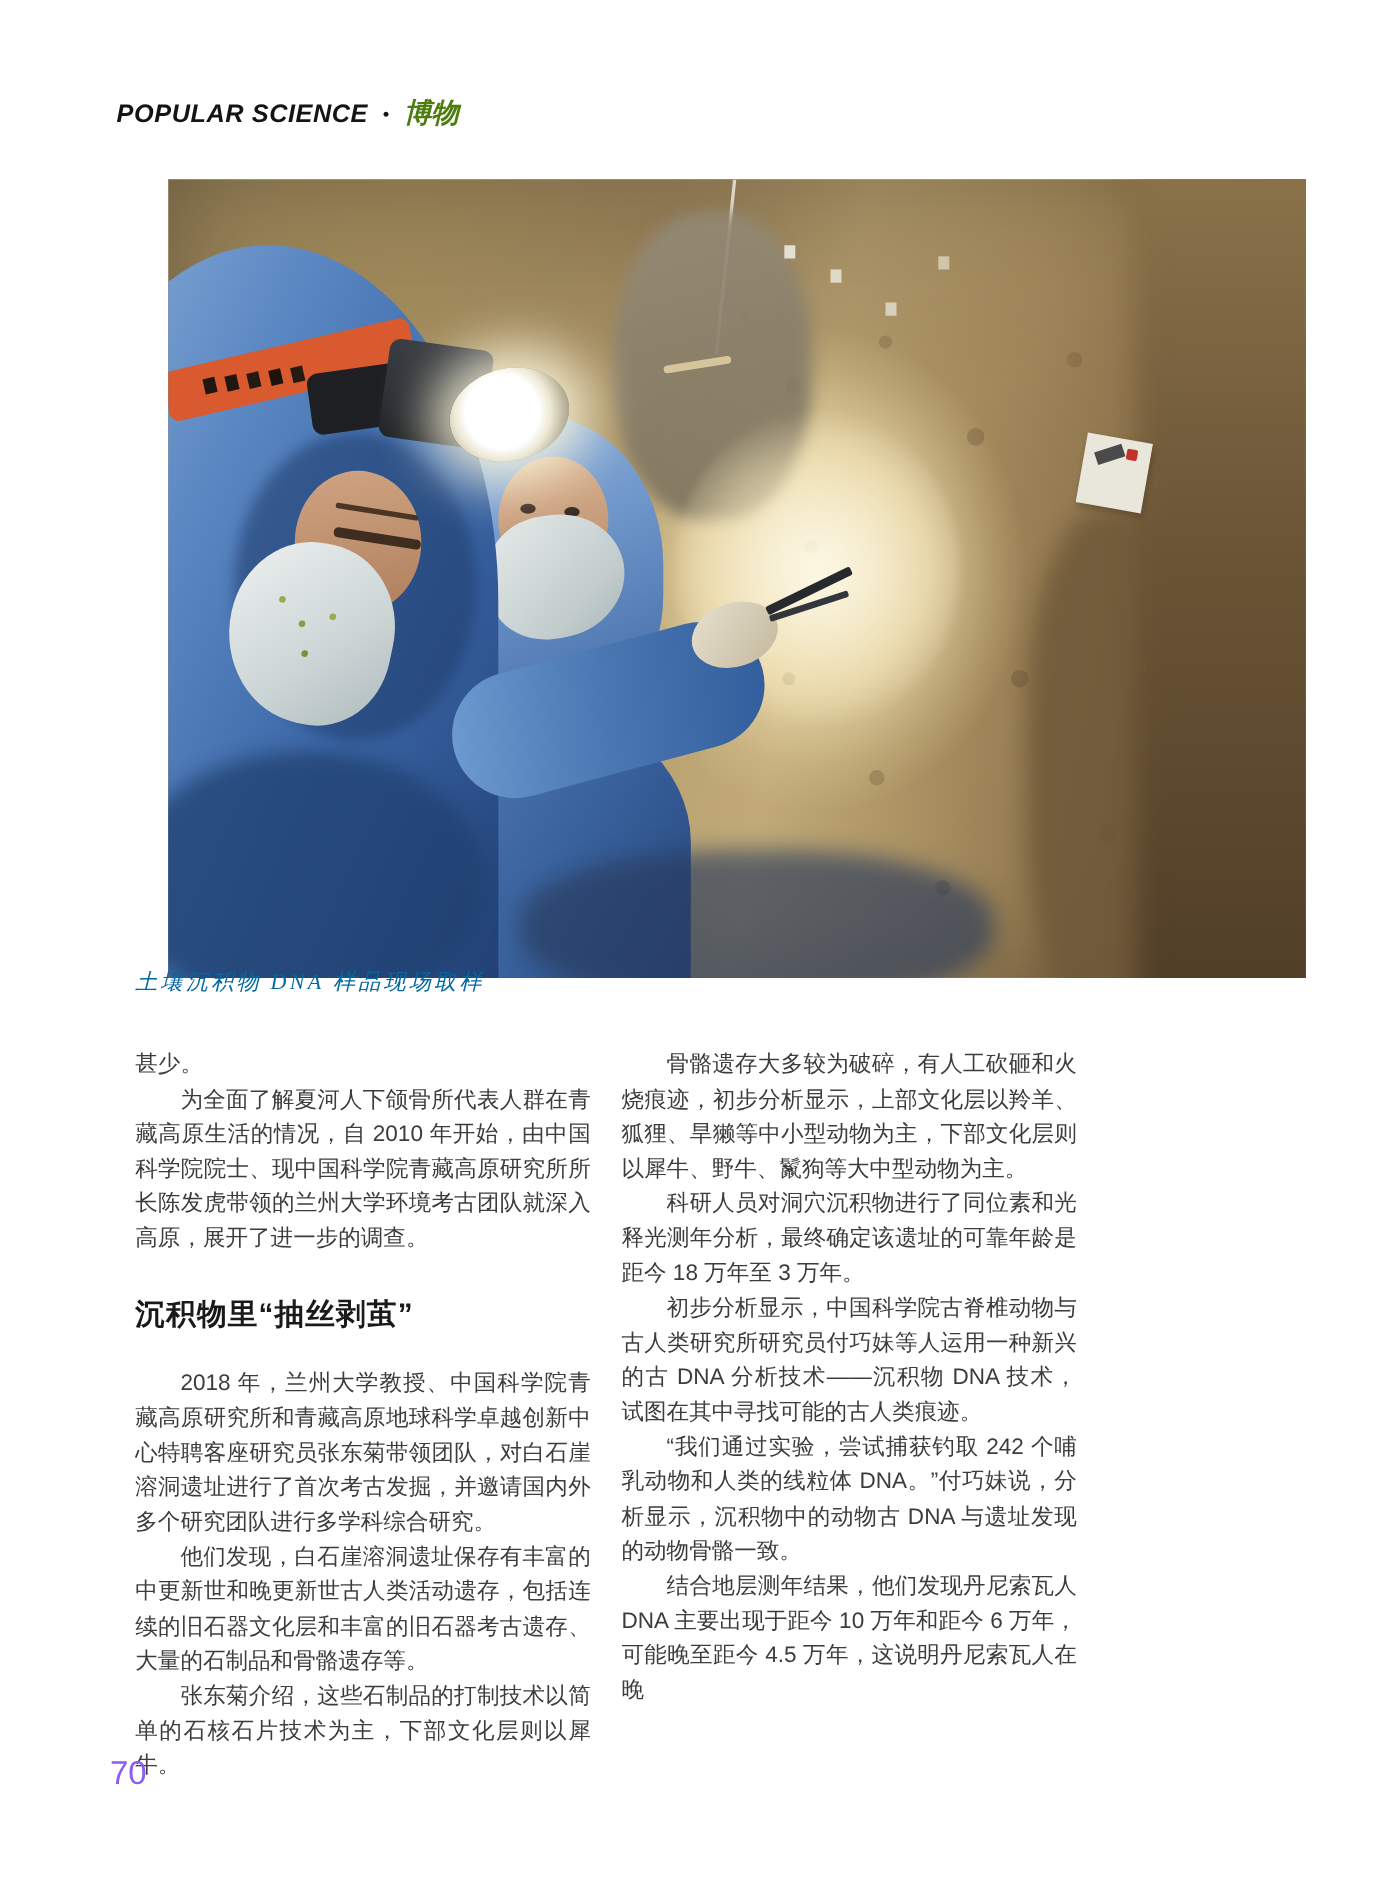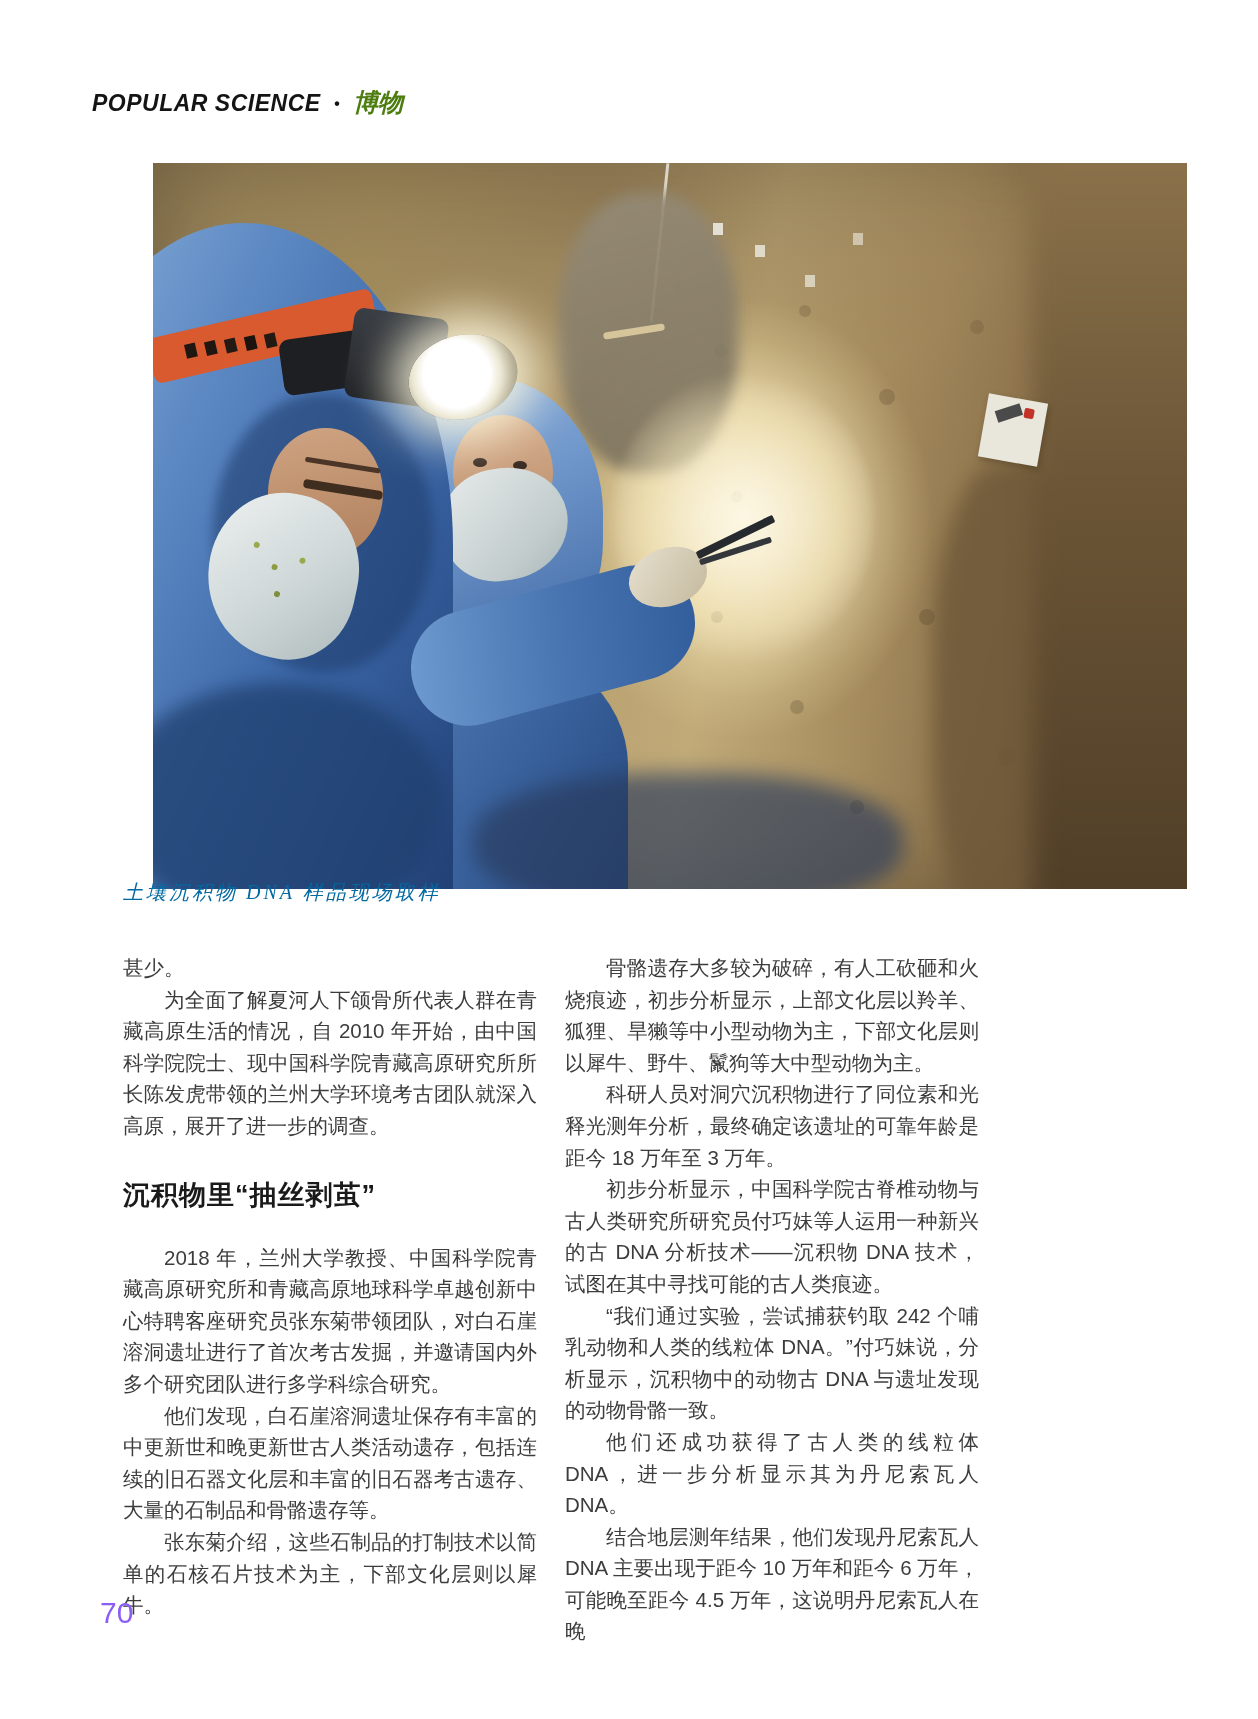--- a/index.html
+++ b/index.html
@@ -2,21 +2,21 @@
 <html><head>
 <meta charset="utf-8">
 <style>
   html,body{margin:0;padding:0;background:#ffffff;}
   .page{
     position:relative;width:1258px;height:1719px;background:#ffffff;overflow:hidden;
     font-family:"Liberation Sans","DejaVu Sans",sans-serif;color:#3c3c3c;
   }
   
   .header{position:absolute;left:92px;top:86px;white-space:nowrap;font-style:italic;font-weight:bold;}
-  .header .mag{font-size:23px;letter-spacing:.5px;color:#141414;}
+  .header .mag{font-size:23px;letter-spacing:.5px;color:#141414;margin-left:14px;}
   .header .dot{font-size:16px;color:#141414;margin:0 9px;vertical-align:2px;}
   .header .sect{font-size:25px;color:#4d7c0f;}
   
   .photo{
     position:absolute;left:113px;top:147px;width:1034px;height:726px;overflow:hidden;
     background:
       radial-gradient(ellipse 250px 290px at 57% 49%, rgba(250,243,219,.95) 0%, rgba(240,226,180,.70) 38%, rgba(220,200,150,.30) 62%, rgba(0,0,0,0) 76%),
       radial-gradient(ellipse 420px 520px at 80% 40%, rgba(146,119,78,.50), rgba(0,0,0,0) 70%),
       radial-gradient(ellipse 540px 300px at 45% 6%, rgba(118,98,66,.55), rgba(0,0,0,0) 72%),
       linear-gradient(100deg,#8f7b54 0%,#a6905f 20%,#b49c6c 38%,#c1aa78 55%,#a58c5e 70%,#7c6342 85%,#5e4a30 100%);
@@ -165,19 +165,18 @@
     <p>2018 年，兰州大学教授、中国科学院青藏高原研究所和青藏高原地球科学卓越创新中心特聘客座研究员张东菊带领团队，对白石崖溶洞遗址进行了首次考古发掘，并邀请国内外多个研究团队进行多学科综合研究。</p>
     <p>他们发现，白石崖溶洞遗址保存有丰富的中更新世和晚更新世古人类活动遗存，包括连续的旧石器文化层和丰富的旧石器考古遗存、大量的石制品和骨骼遗存等。</p>
     <p>张东菊介绍，这些石制品的打制技术以简单的石核石片技术为主，下部文化层则以犀牛。</p>
   </div>
 
   <div class="col col-right">
     <p>骨骼遗存大多较为破碎，有人工砍砸和火烧痕迹，初步分析显示，上部文化层以羚羊、狐狸、旱獭等中小型动物为主，下部文化层则以犀牛、野牛、鬣狗等大中型动物为主。</p>
     <p>科研人员对洞穴沉积物进行了同位素和光释光测年分析，最终确定该遗址的可靠年龄是距今 18 万年至 3 万年。</p>
     <p>初步分析显示，中国科学院古脊椎动物与古人类研究所研究员付巧妹等人运用一种新兴的古 DNA 分析技术——沉积物 DNA 技术，试图在其中寻找可能的古人类痕迹。</p>
     <p>“我们通过实验，尝试捕获钓取 242 个哺乳动物和人类的线粒体 DNA。”付巧妹说，分析显示，沉积物中的动物古 DNA 与遗址发现的动物骨骼一致。</p>
-    <p>他们还成功获得了古人类的线粒体 DNA，进一步分析显示其为丹尼索瓦人 DNA。</p>
     <p>结合地层测年结果，他们发现丹尼索瓦人 DNA 主要出现于距今 10 万年和距今 6 万年，可能晚至距今 4.5 万年，这说明丹尼索瓦人在晚</p>
   </div>
 
   <div class="page-number">70</div>
 
 </div>
 
 </body></html>

